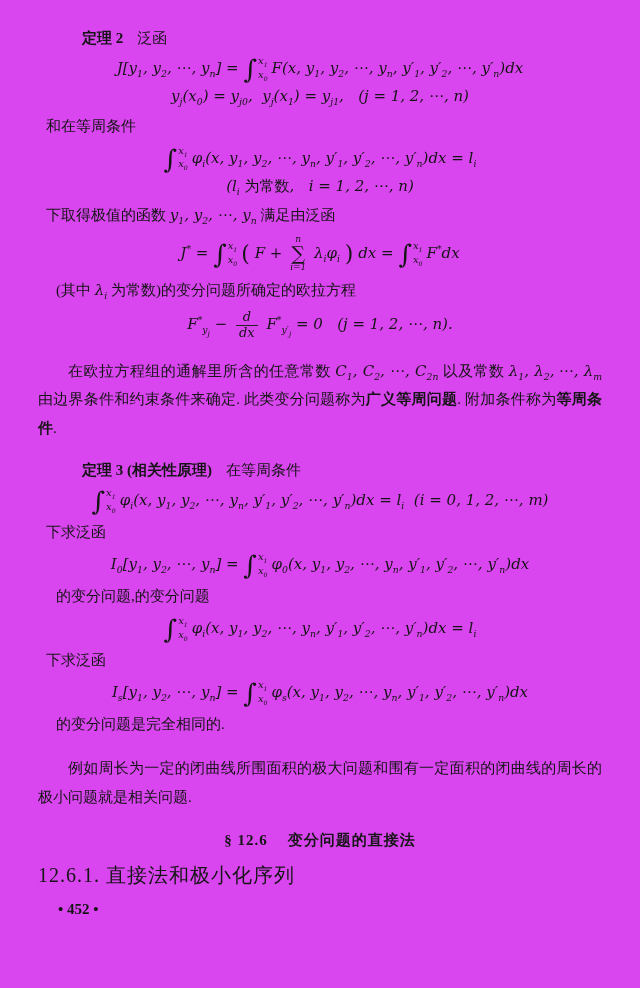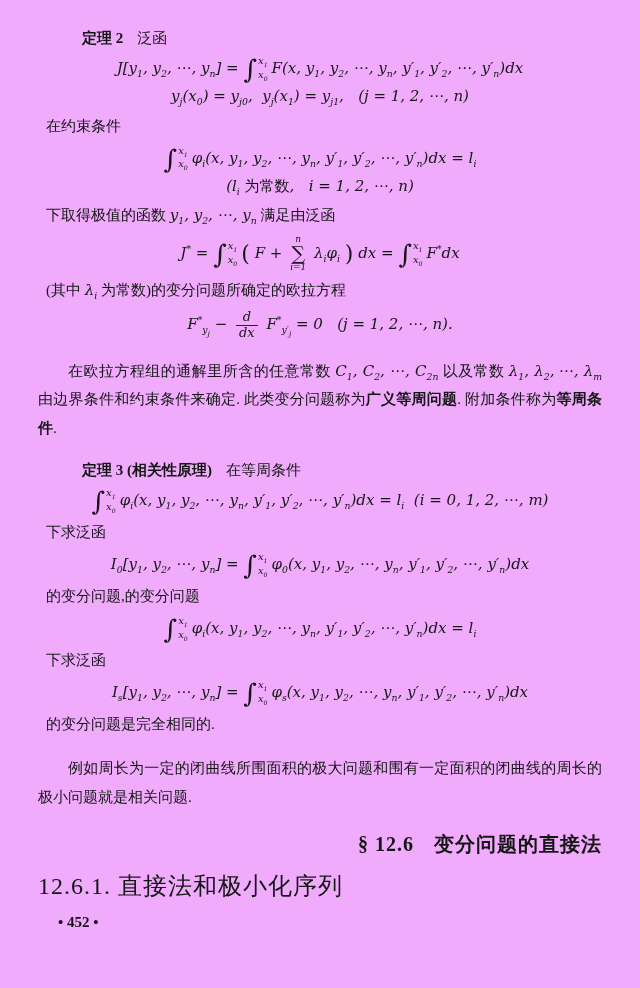--- a/index.html
+++ b/index.html
@@ -1,28 +1,28 @@
 <!DOCTYPE html>
 <html><head>
 <meta charset="utf-8">
 <style>
   html,body{margin:0;padding:0;background:#e9e8e3;}
   .page{
     width:640px;height:988px;box-sizing:border-box;
-    margin:0 auto;background:#f0abfc;color:#151515;
+    margin:0 auto;background:#d946ef;color:#151515;
     padding:24px 38px 0 38px;overflow:hidden;
     font-family:"Liberation Serif","DejaVu Serif",serif;
     font-size:15px;
   }
   
   .thm-line{margin:2px 0 2px 44px;line-height:1.6;}
   .thm-line b{font-weight:bold;margin-right:14px;}
   
   .text-line{margin:3px 0 3px 8px;line-height:1.8;}
-  .text-line.flush{margin-left:8px;}
+  .text-line.flush{margin-left:18px;}
   
   .para{margin:16px 0;text-indent:2em;text-align:justify;line-height:1.9;}
   
   .formula{
     text-align:center;font-style:italic;margin:5px 0;line-height:1.25;
     font-family:"DejaVu Serif","DejaVu Sans",serif;
   }
   .formula .cjk{font-style:normal;margin-top:12px;}
   sub,sup{font-size:0.62em;}
   sub sub{font-size:0.8em;}
@@ -37,46 +37,46 @@
   .sum .sg{font-size:19px;font-style:normal;}
   .bigp{font-size:22px;font-style:normal;vertical-align:-3px;}
   .frac{
     display:inline-flex;flex-direction:column;align-items:center;
     vertical-align:middle;line-height:1.15;font-size:13px;margin:0 4px;
   }
   .frac .fb{border-top:1px solid #222;padding:0 3px;}
   .m{font-style:italic;font-family:"DejaVu Serif","DejaVu Sans",serif;}
   
   .section{
-    text-align:right;font-weight:bold;font-size:20px;
+    text-align:center;font-weight:bold;font-size:15px;
     margin:20px 0 12px 0;letter-spacing:1px;
     font-family:"Liberation Serif","DejaVu Serif",serif;
   }
   .section .sect-num{margin-right:20px;}
   .subsection{
-    font-weight:normal;font-size:24px;margin:4px 0 12px 0;letter-spacing:1px;
+    font-weight:normal;font-size:20px;margin:4px 0 12px 0;letter-spacing:1px;
   }
   .page-number{font-weight:bold;margin:12px 0 0 20px;font-size:15px;}
 </style>
 </head>
 <body>
 
 <div class="page">
 
   <div class="thm-line">
     <b>定理 2</b><span>泛函</span>
   </div>
 
   <div class="formula">J[y<sub>1</sub>, y<sub>2</sub>, ⋯, y<sub>n</sub>] = <span class="intg">∫</span><span class="lm">
         <span>x<sub>1</sub></span>
         <span>x<sub>0</sub></span>
       </span>F(x, y<sub>1</sub>, y<sub>2</sub>, ⋯, y<sub>n</sub>, y′<sub>1</sub>, y′<sub>2</sub>, ⋯, y′<sub>n</sub>)dx</div>
   <div class="formula">y<sub>j</sub>(x<sub>0</sub>) = y<sub>j0</sub>,&nbsp; y<sub>j</sub>(x<sub>1</sub>) = y<sub>j1</sub>,&nbsp;&nbsp; (j = 1, 2, ⋯, n)</div>
 
-  <div class="text-line">在约束条件</div>
+  <div class="text-line">和在等周条件</div>
 
   <div class="formula"><span class="intg">∫</span><span class="lm">
         <span>x<sub>1</sub></span>
         <span>x<sub>0</sub></span>
       </span>φ<sub>i</sub>(x, y<sub>1</sub>, y<sub>2</sub>, ⋯, y<sub>n</sub>, y′<sub>1</sub>, y′<sub>2</sub>, ⋯, y′<sub>n</sub>)dx = l<sub>i</sub></div>
   <div class="formula">(l<sub>i</sub> <span class="cjk">为常数</span>,&nbsp;&nbsp; i = 1, 2, ⋯, n)</div>
 
   <div class="text-line">下取得极值的函数 <span class="m">y<sub>1</sub>, y<sub>2</sub>, ⋯, y<sub>n</sub></span> 满足由泛函</div>
 
   <div class="formula">J<sup>*</sup> = <span class="intg">∫</span><span class="lm">

